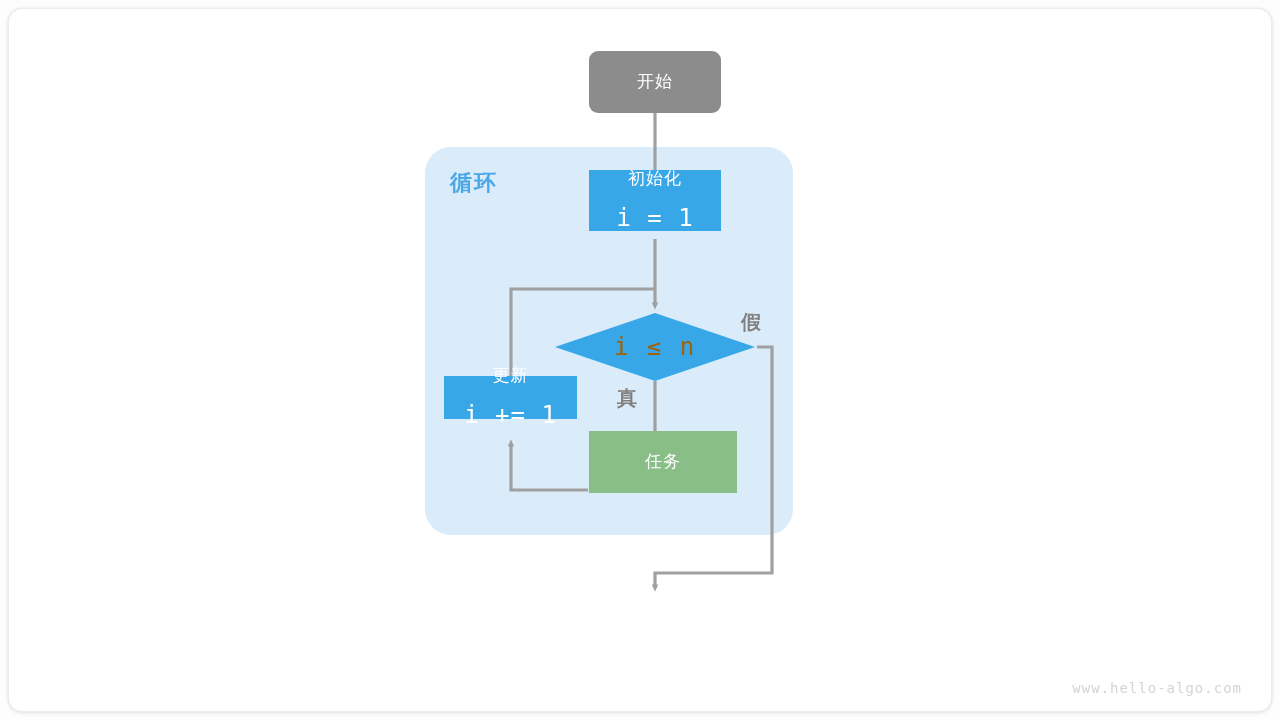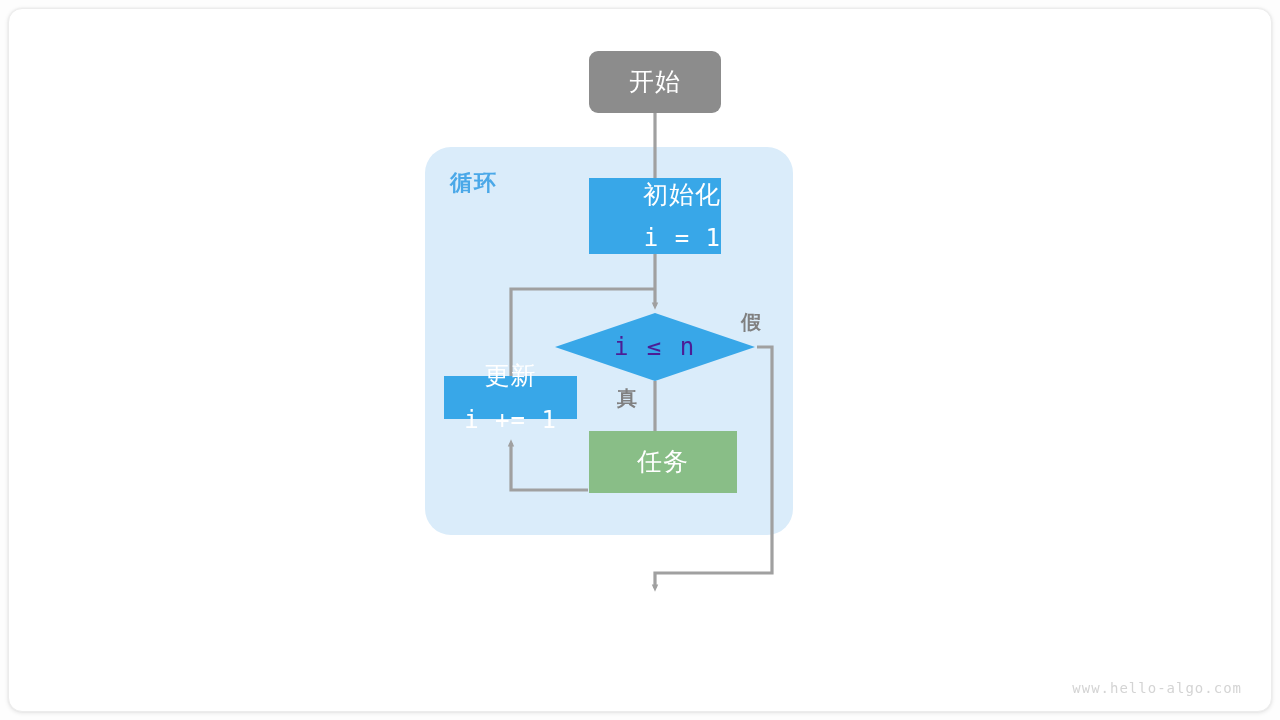--- a/index.html
+++ b/index.html
@@ -44,21 +44,21 @@
     display: flex;
     flex-direction: column;
     align-items: center;
     justify-content: center;
     color: #ffffff;
     text-align: center;
     line-height: 1.18;
   }
   .node .cn {
     font-family: Liberation Sans, sans-serif;
-    font-size: 25px;
+    font-size: 17px;
     letter-spacing: 1px;
   }
   .node .mono {
     font-family: "DejaVu Sans Mono", "Liberation Mono", monospace;
     font-size: 24px;
     letter-spacing: 1px;
     margin-top: 15px;
   }
   .terminal {
     background: #8c8c8c;
@@ -96,21 +96,21 @@
     width: 200px;
     height: 68px;
   }
   #decision .dtext {
     position: absolute;
     left: 0; top: 0;
     width: 200px; height: 68px;
     display: flex;
     align-items: center;
     justify-content: center;
-    color: #4c1d95;
+    color: #a16207;
     font-family: "DejaVu Sans Mono", "Liberation Mono", monospace;
     font-size: 24px;
     letter-spacing: 2px;
   }
 
   .edge-label {
     position: absolute;
     color: #808080;
     font-size: 20px;
     font-weight: bold;
@@ -157,21 +157,21 @@
       <path d="M588,490 L511,490 L511,443" marker-end="url(#arrowhead)"></path>
 
       <path d="M757,347 L772,347 L772,573 L655,573 L655,588" marker-end="url(#arrowhead)"></path>
     </g>
   </svg>
 
   <div class="node terminal" style="left:589px; top:51px; width:132px; height:62px;">
     <span class="cn">开始</span>
   </div>
 
-  <div class="node process-blue" style="left:589px; top:178px; width:132px; height:76px;align-items:flex-end;">
+  <div class="node process-blue" style="left:589px; top:170px; width:132px; height:61px;">
     <span class="cn">初始化</span>
     <span class="mono">i = 1</span>
   </div>
 
   <div id="decision">
     <svg width="200" height="68" viewBox="0 0 200 68" xmlns="http://www.w3.org/2000/svg">
       <polygon points="100,0 200,34 100,68 0,34" fill="#38a7e8"></polygon>
     </svg>
     <div class="dtext">i ≤ n</div>
   </div>

